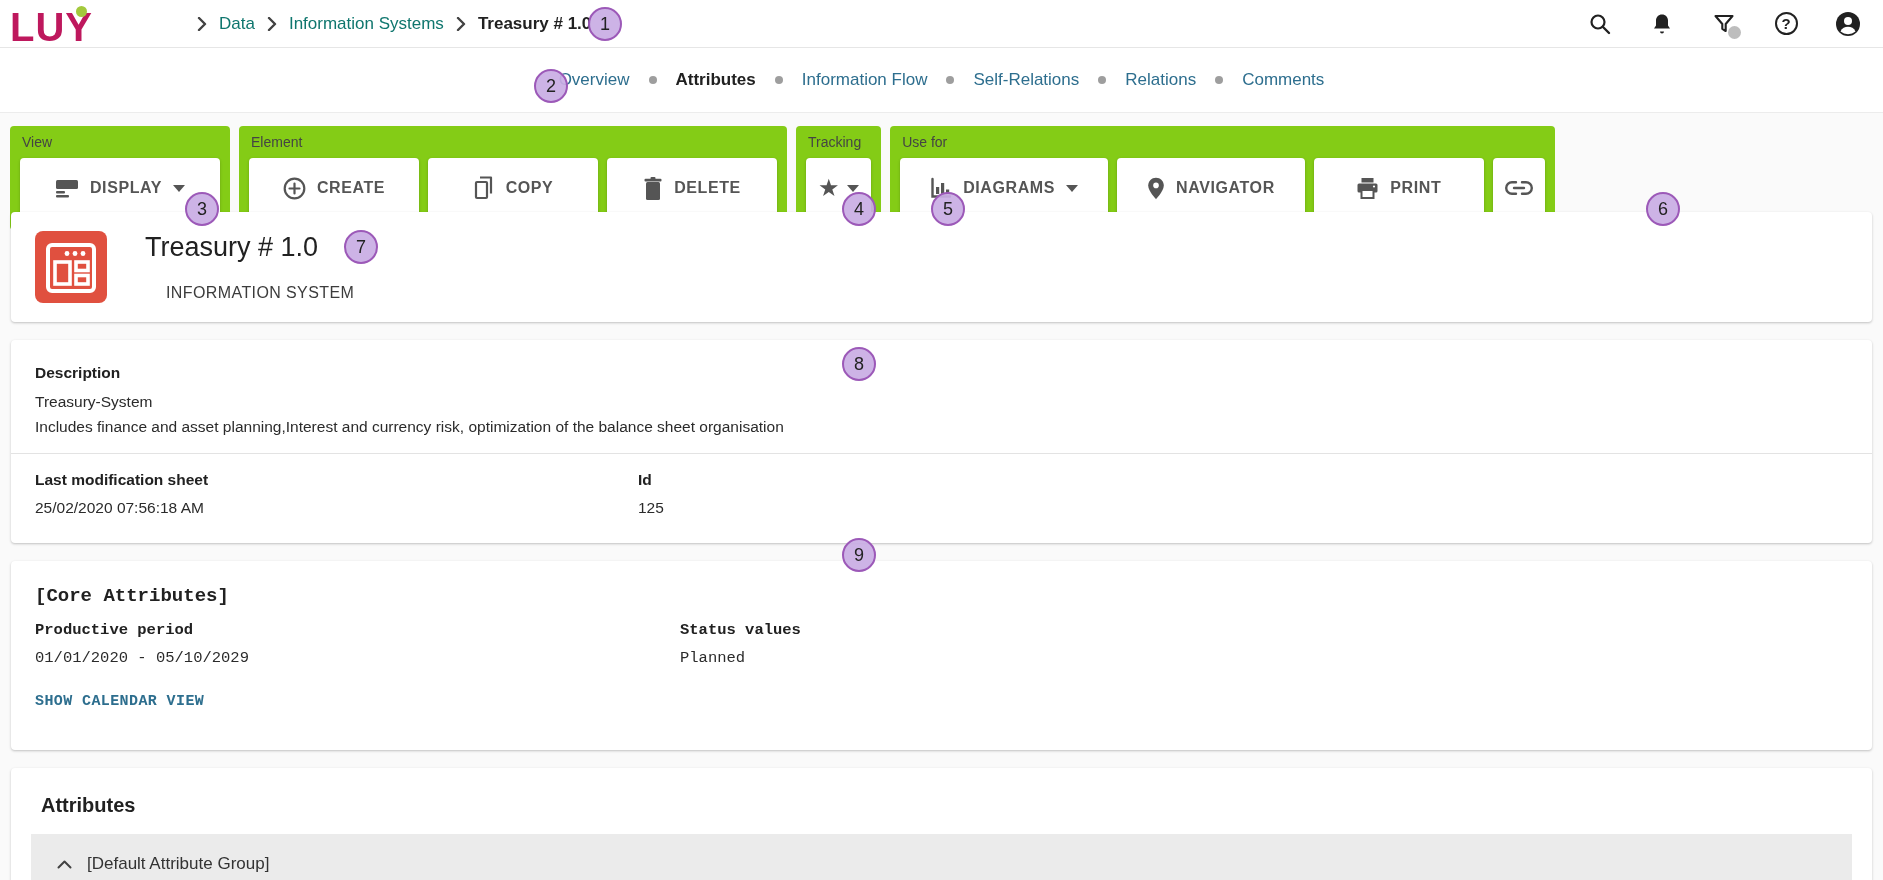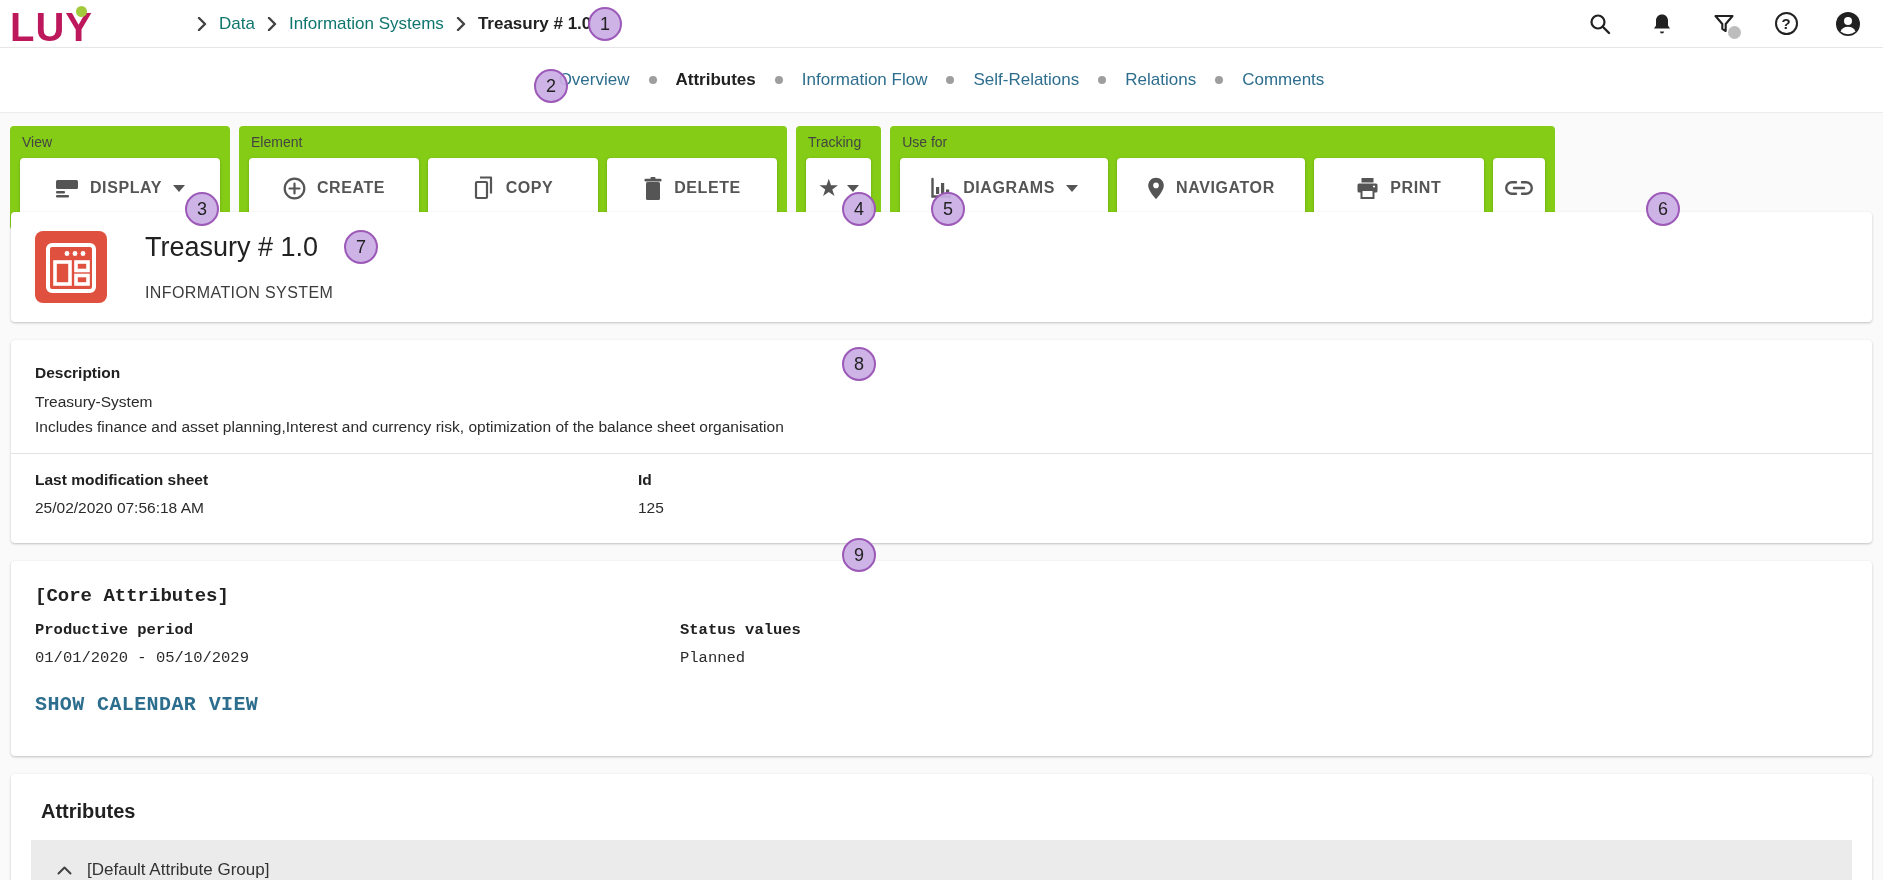--- a/index.html
+++ b/index.html
@@ -46,32 +46,32 @@
   .tbtn.small { min-width:48px; padding:0 12px; }
   .caret { width:0; height:0; border-left:6px solid transparent; border-right:6px solid transparent;
     border-top:7px solid #555; }
   .star-glyph { font-size:24px; color:#555; line-height:1; }
   
   .card { background:#ffffff; border-radius:4px; margin:0 11px;
     box-shadow:0 1px 3px rgba(0,0,0,.14), 0 1px 2px rgba(0,0,0,.10); position:relative; }
   .entity-card { height:110px; display:flex; align-items:center; gap:38px; padding:0 24px; }
   .entity-icon { width:72px; height:72px; flex:0 0 72px; }
   .entity-title { font-size:27px; color:#212121; }
-  .entity-type { font-size:16px; color:#3c3c3c; letter-spacing:.4px; margin-top:21px; }
+  .entity-type { font-size:16px; color:#3c3c3c; letter-spacing:.4px; margin-top:21px;margin-left:21px; }
   .desc-card { margin-top:18px; padding:24px 0 26px 0; }
   .desc-pad { padding:0 24px; }
   .label { font-weight:bold; font-size:15.5px; color:#212121; }
   .desc-line { font-size:15.5px; color:#2b2b2b; margin-top:9px; line-height:22px; }
   .divider { border:none; border-top:1px solid #e3e3e3; margin:15px 0 0 0; }
   .fields-3 { display:grid; grid-template-columns:603px 610px 1fr; padding:17px 24px 0 24px; }
   .fields-2 { display:grid; grid-template-columns:603px 1fr; padding:14px 0 0 0;gap:42px; }
   .fld-value { font-size:15.5px; color:#2b2b2b; margin-top:10px; }
   .core-card { margin-top:18px; padding:24px 24px 40px 24px;font-family:Liberation Mono, monospace; }
   .core-title { font-size:19px; font-weight:bold; }
-  .action-link { display:inline-block; margin-top:26px; font-size:20px; font-weight:bold;
+  .action-link { display:inline-block; margin-top:26px; font-size:15px; font-weight:bold;
     letter-spacing:.4px; color:#2d6e8e; cursor:pointer; }
   .attr-card { margin-top:18px; height:164px; padding-top:26px; overflow:hidden; }
   .attr-title { font-size:20px; font-weight:bold; margin-left:30px; }
   .attr-band { background:#ebebeb; margin:17px 20px 0 20px; height:60px; display:flex;
     align-items:center; gap:15px; padding-left:26px; cursor:pointer; }
   .attr-band-title { font-size:17px; color:#333; }
   
   .ann { position:absolute; width:34px; height:34px; border-radius:50%;
     background:rgba(201,173,228,.92); border:2px solid #9c59b8; color:#222;
     font-size:18px; display:flex; align-items:center; justify-content:center; z-index:20; }

